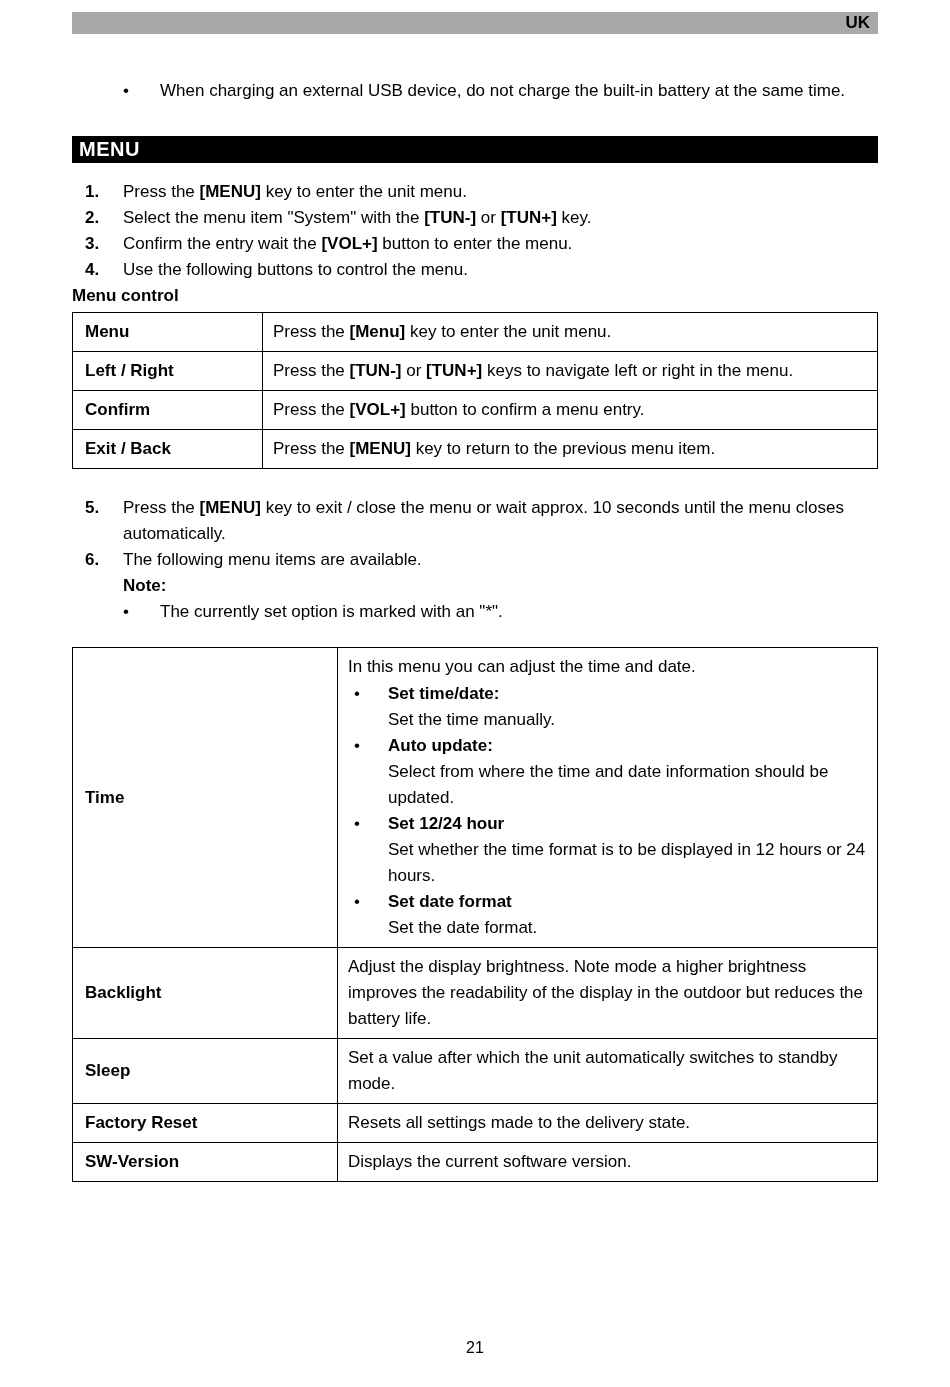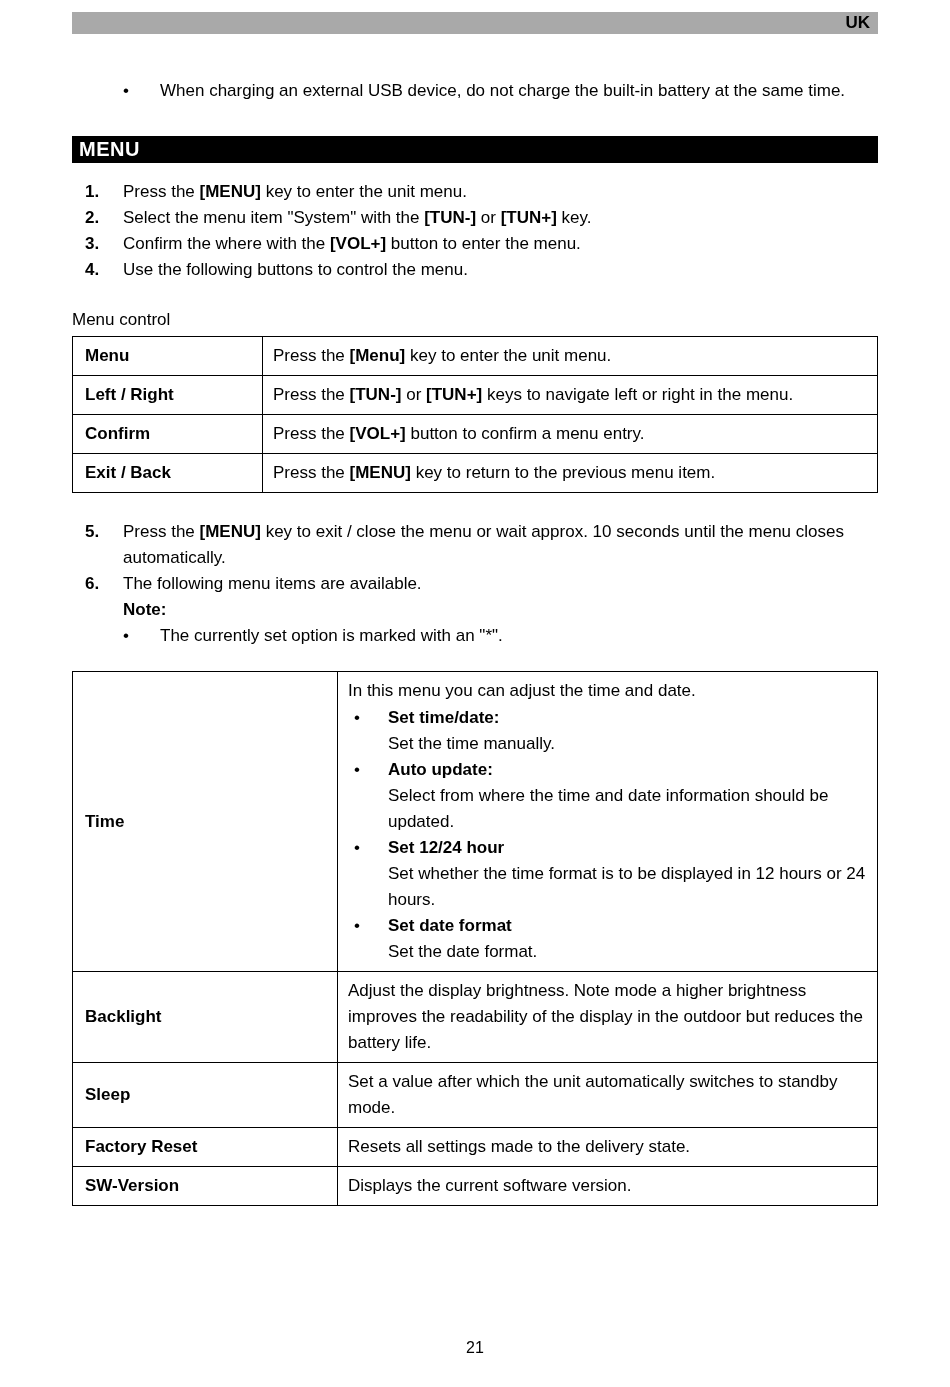--- a/index.html
+++ b/index.html
@@ -58,21 +58,21 @@
     font-weight: 700;
     padding-left: 13px;
     width: 51px;
     flex-shrink: 0;
   }
   .step-text { flex: 1; }
   .note-label { font-weight: 700; }
   .note-bullet { display: flex; }
   .note-bullet .marker { width: 37px; flex-shrink: 0; }
   
-  .tbl-heading { margin-top: 24px; font-weight: 400; }
+  .tbl-heading { font-weight: 700; }
   table.tbl {
     border-collapse: collapse;
     width: 100%;
     table-layout: fixed;
   }
   table.tbl td {
     border: 1px solid #000;
     vertical-align: middle;
     padding: 6px 10px;
   }
@@ -122,21 +122,21 @@
     <div class="step">
       <span class="step-num">1.</span>
       <span class="step-text"><span>Press the </span><b>[MENU]</b><span> key to enter the unit menu.</span></span>
     </div>
     <div class="step">
       <span class="step-num">2.</span>
       <span class="step-text"><span>Select the menu item "System" with the </span><b>[TUN-]</b><span> or </span><b>[TUN+]</b><span> key.</span></span>
     </div>
     <div class="step">
       <span class="step-num">3.</span>
-      <span class="step-text"><span>Confirm the where with the </span><b>[VOL+]</b><span> button to enter the menu.</span></span>
+      <span class="step-text"><span>Confirm the entry wait the </span><b>[VOL+]</b><span> button to enter the menu.</span></span>
     </div>
     <div class="step">
       <span class="step-num">4.</span>
       <span class="step-text"><span>Use the following buttons to control the menu.</span></span>
     </div>
   </div>
 
   <div class="tbl-heading">Menu control</div>
   <table class="tbl tbl-control">
     <tbody>

